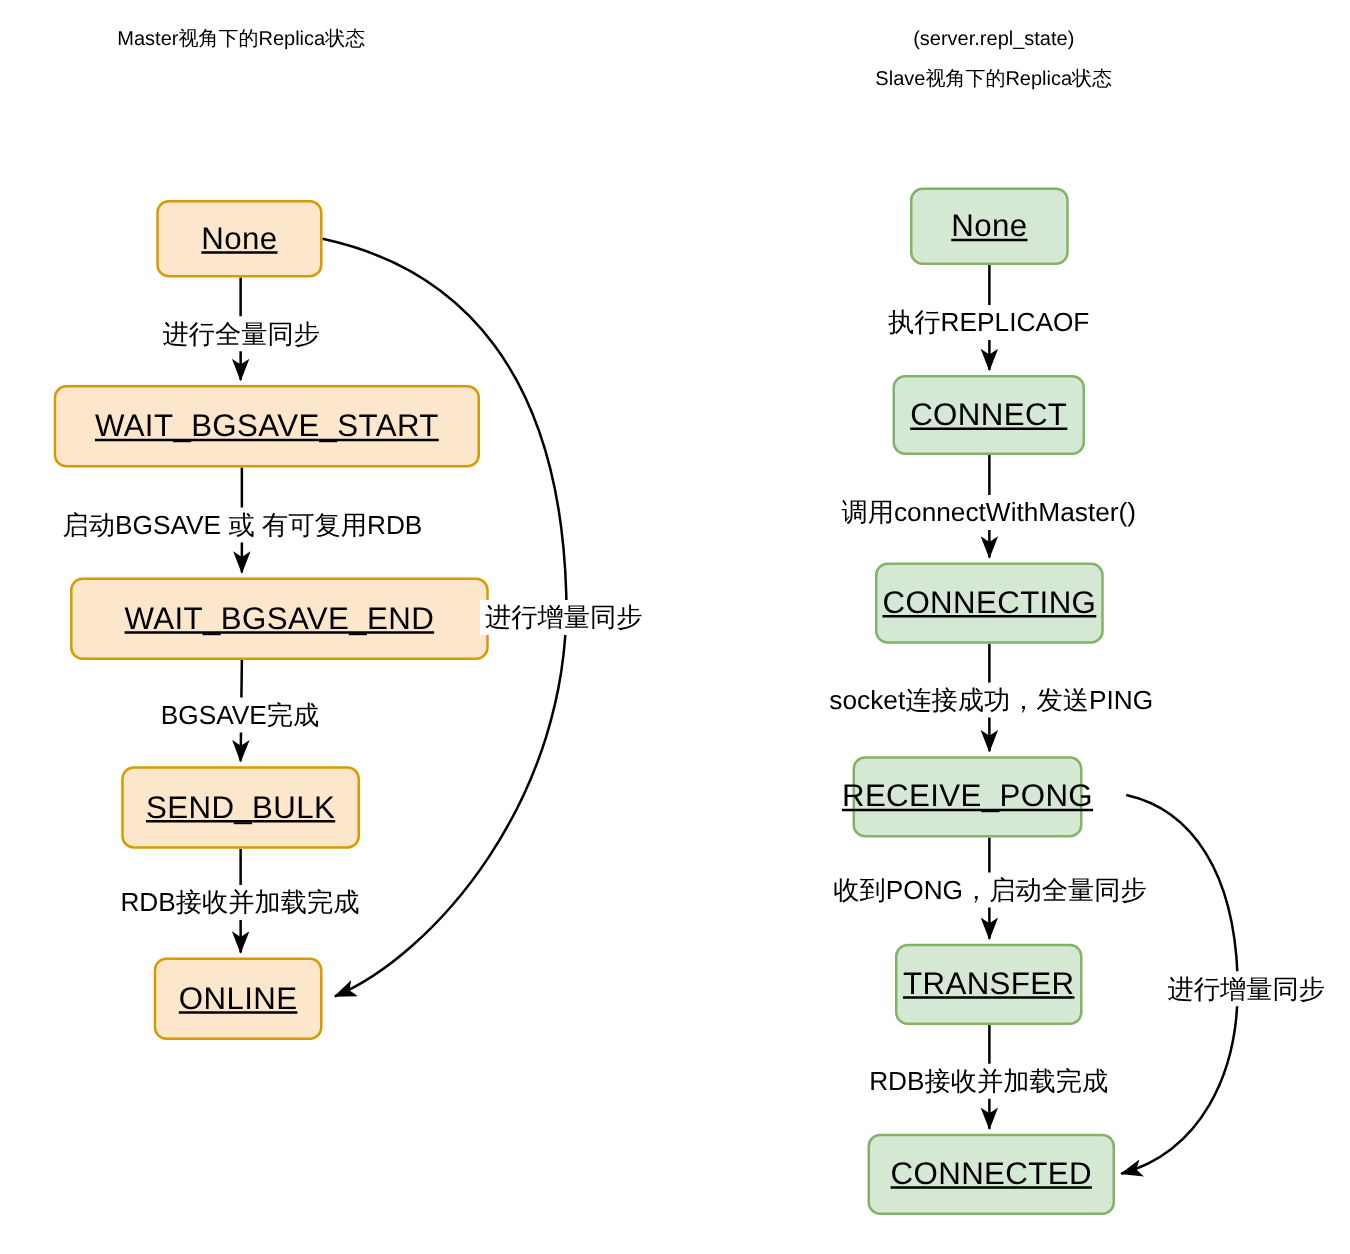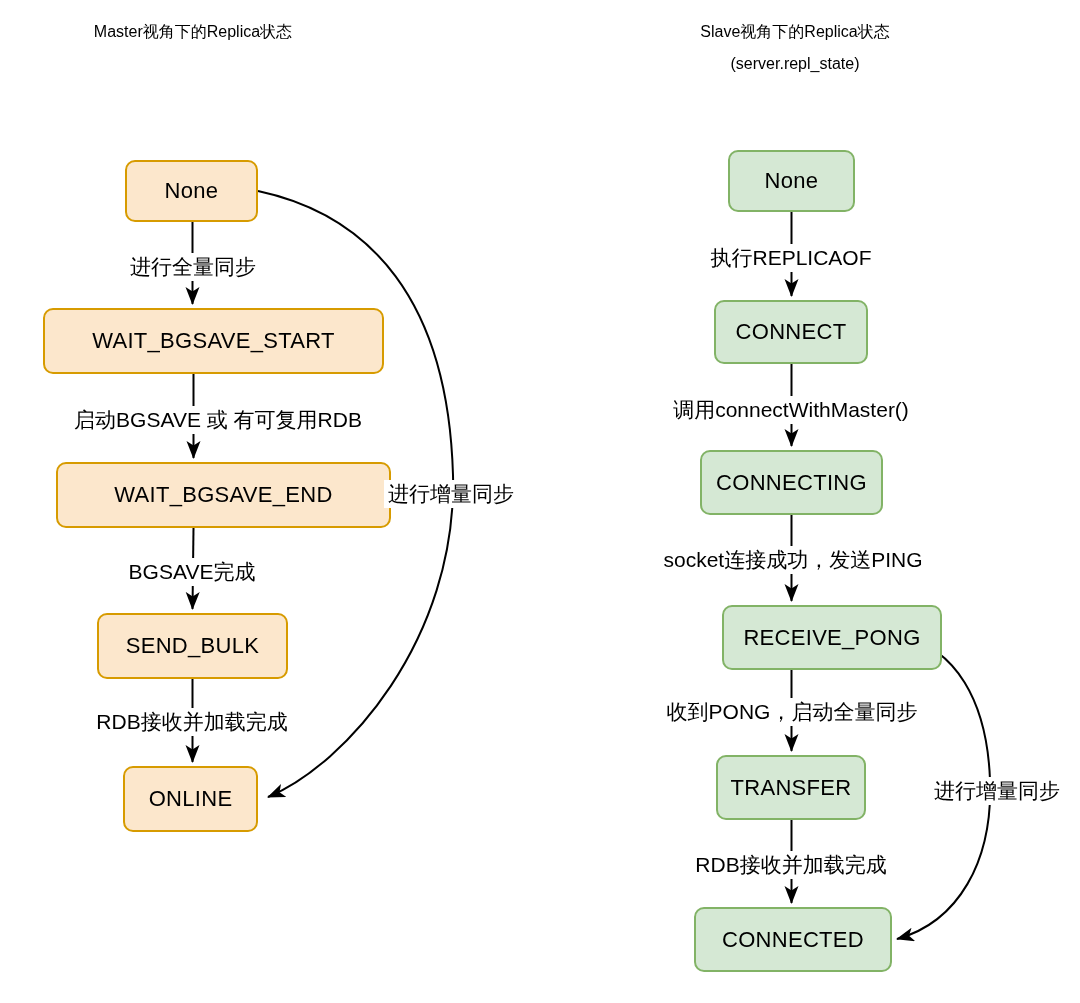--- a/index.html
+++ b/index.html
@@ -19,23 +19,24 @@
     line-height:32px;
     color:#000;
     white-space:nowrap;
   }
   .node{
     position:absolute;
     box-sizing:border-box;
     border:2px solid #000;
     border-radius:10px;
     display:flex;align-items:center;justify-content:center;
-    font-size:22px;
+    font-size:25px;
     letter-spacing:0.3px;
     white-space:nowrap;
+    text-decoration:underline;
   }
   .node.master{background:#FCE7CC;border-color:#D79B00;}
   .node.slave{background:#D5E8D4;border-color:#82B366;}
   .edge-label{
     position:absolute;
     transform:translate(-50%,-50%);
     background:#ffffff;
     padding:0 4px;
     font-size:21px;
     white-space:nowrap;
@@ -75,36 +76,36 @@
       <div>Master视角下的Replica状态</div>
     </div>
 
     <div class="node master" style="left:125px;top:160px;width:133px;height:62px;">None</div>
     <div class="node master" style="left:43px;top:308px;width:341px;height:66px;">WAIT_BGSAVE_START</div>
     <div class="node master" style="left:56px;top:462px;width:335px;height:66px;">WAIT_BGSAVE_END</div>
     <div class="node master" style="left:97px;top:613px;width:191px;height:66px;">SEND_BULK</div>
     <div class="node master" style="left:123px;top:766px;width:135px;height:66px;border-radius:10px;">ONLINE</div>
 
     <div class="edge-label" style="left:193px;top:267px;">进行全量同步</div>
-    <div class="edge-label" style="left:194px;top:420px;margin-left:24px;">启动BGSAVE 或 有可复用RDB</div>
+    <div class="edge-label" style="left:194px;top:420px;">启动BGSAVE 或 有可复用RDB</div>
     <div class="edge-label" style="left:192px;top:572px;text-align:center;">BGSAVE完成</div>
     <div class="edge-label" style="left:192px;top:722px;">RDB接收并加载完成</div>
     <div class="edge-label" style="left:451px;top:494px;">进行增量同步</div>
   </div>
 
   <div>
     <div class="diagram-title" style="left:605px;top:16px;width:380px;">
+      <div>(server.repl_state)</div>
       <div>Slave视角下的Replica状态</div>
-      <div>(server.repl_state)</div>
     </div>
 
     <div class="node slave" style="left:728px;top:150px;width:127px;height:62px;">None</div>
     <div class="node slave" style="left:714px;top:300px;width:154px;height:64px;">CONNECT</div>
     <div class="node slave" style="left:700px;top:450px;width:183px;height:65px;">CONNECTING</div>
-    <div class="node slave" style="left:682px;top:605px;width:220px;height:65px;margin-left:40px;">RECEIVE_PONG</div>
+    <div class="node slave" style="left:682px;top:605px;width:184px;height:65px;">RECEIVE_PONG</div>
     <div class="node slave" style="left:716px;top:755px;width:150px;height:65px;">TRANSFER</div>
     <div class="node slave" style="left:694px;top:907px;width:198px;height:65px;">CONNECTED</div>
 
     <div class="edge-label" style="left:791px;top:258px;">执行REPLICAOF</div>
     <div class="edge-label" style="left:791px;top:410px;">调用connectWithMaster()</div>
     <div class="edge-label" style="left:793px;top:560px;">socket连接成功，发送PING</div>
     <div class="edge-label" style="left:792px;top:712px;">收到PONG，启动全量同步</div>
     <div class="edge-label" style="left:791px;top:865px;">RDB接收并加载完成</div>
     <div class="edge-label" style="left:997px;top:791px;">进行增量同步</div>
   </div>

